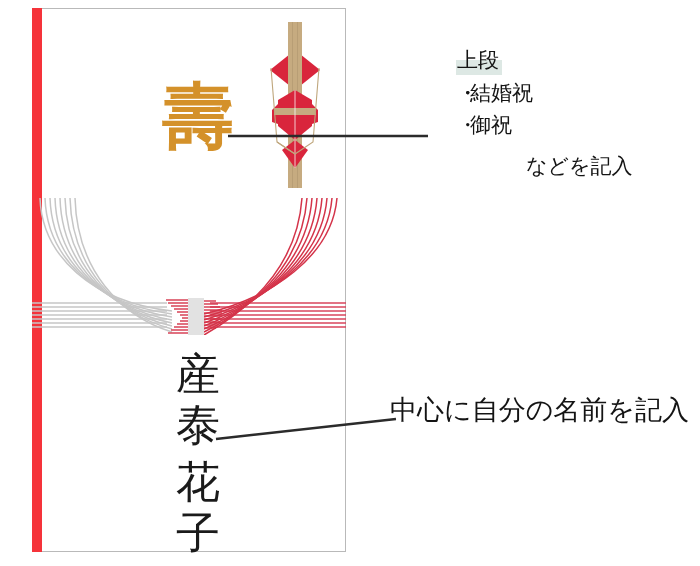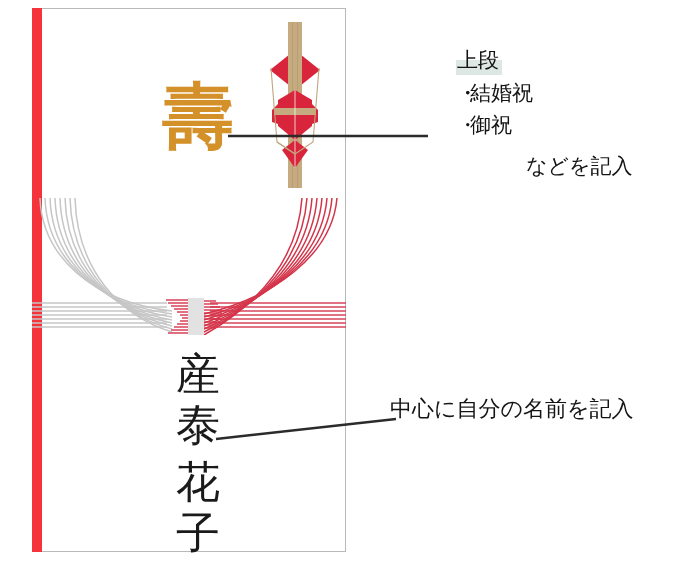--- a/index.html
+++ b/index.html
@@ -108,23 +108,24 @@
   }
   .annot-tail {
     margin-top: 9px;
     padding-left: 70px;
     font-size: 21px;
     line-height: 1.5;
     white-space: nowrap;
   }
   .annot-body {
     margin-top: 1px;
-    font-size: 22px;
+    font-size: 27px;
     line-height: 1.45;
     white-space: nowrap;
+    font-family: Liberation Mono, monospace;
   }
 
   
   .leaders {
     position: absolute;
     left: 0; top: 0;
     width: 700px; height: 566px;
     pointer-events: none;
   }
 

